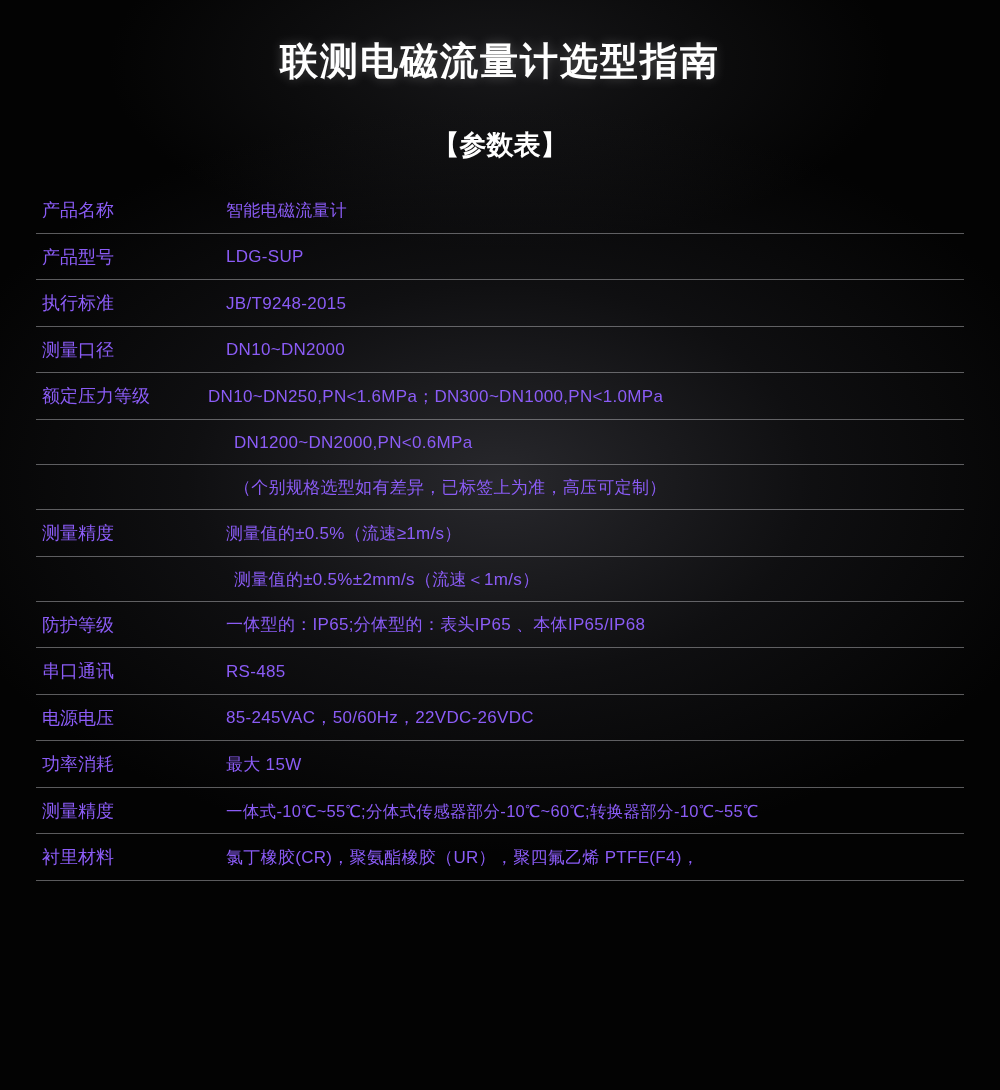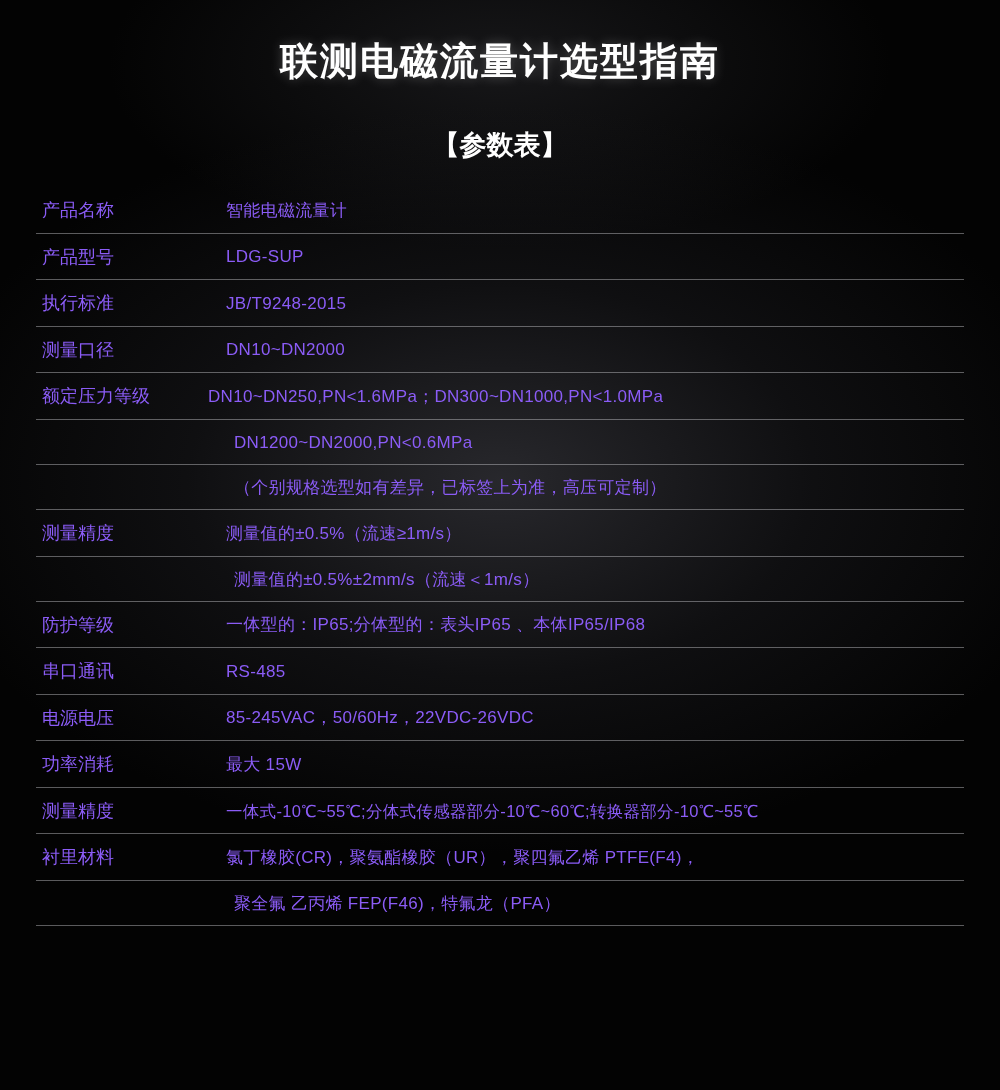--- a/index.html
+++ b/index.html
@@ -152,20 +152,16 @@
         <td class="value value-indent2">最大 15W</td>
       </tr>
       <tr>
         <td class="label">测量精度</td>
         <td class="value value-small value-indent2">一体式-10℃~55℃;分体式传感器部分-10℃~60℃;转换器部分-10℃~55℃</td>
       </tr>
       <tr>
         <td class="label">衬里材料</td>
         <td class="value value-indent2">氯丁橡胶(CR)，聚氨酯橡胶（UR），聚四氟乙烯 PTFE(F4)，</td>
       </tr>
-      <tr>
-        <td class="label"></td>
-        <td class="value value-indent">聚全氟 乙丙烯 FEP(F46)，特氟龙（PFA）</td>
-      </tr>
     </tbody>
   </table>
 
 </div>
 
 </body></html>

